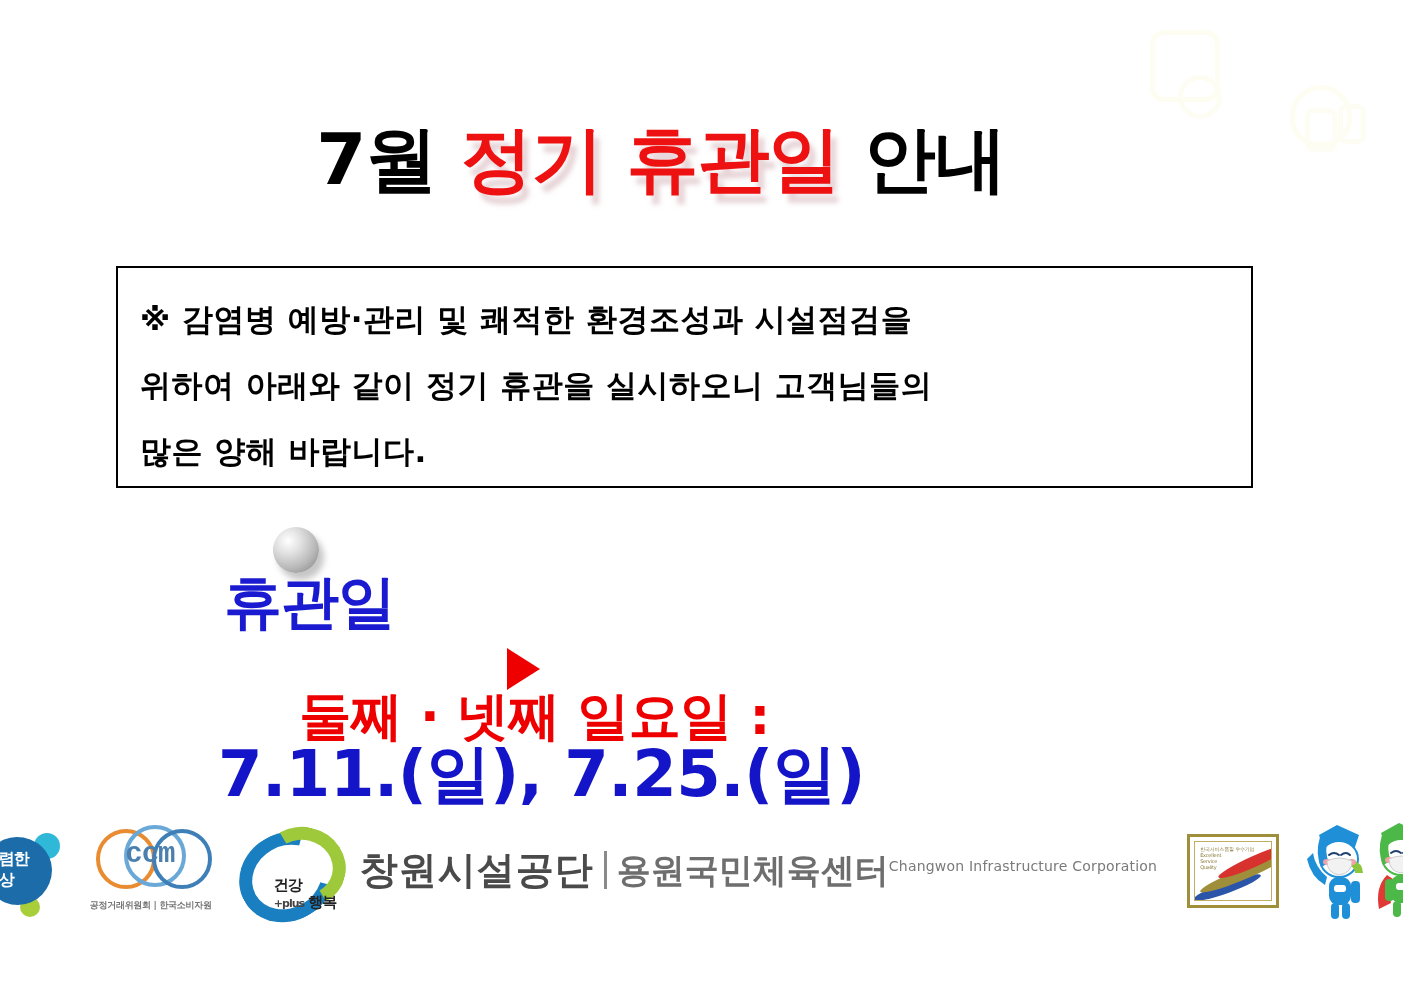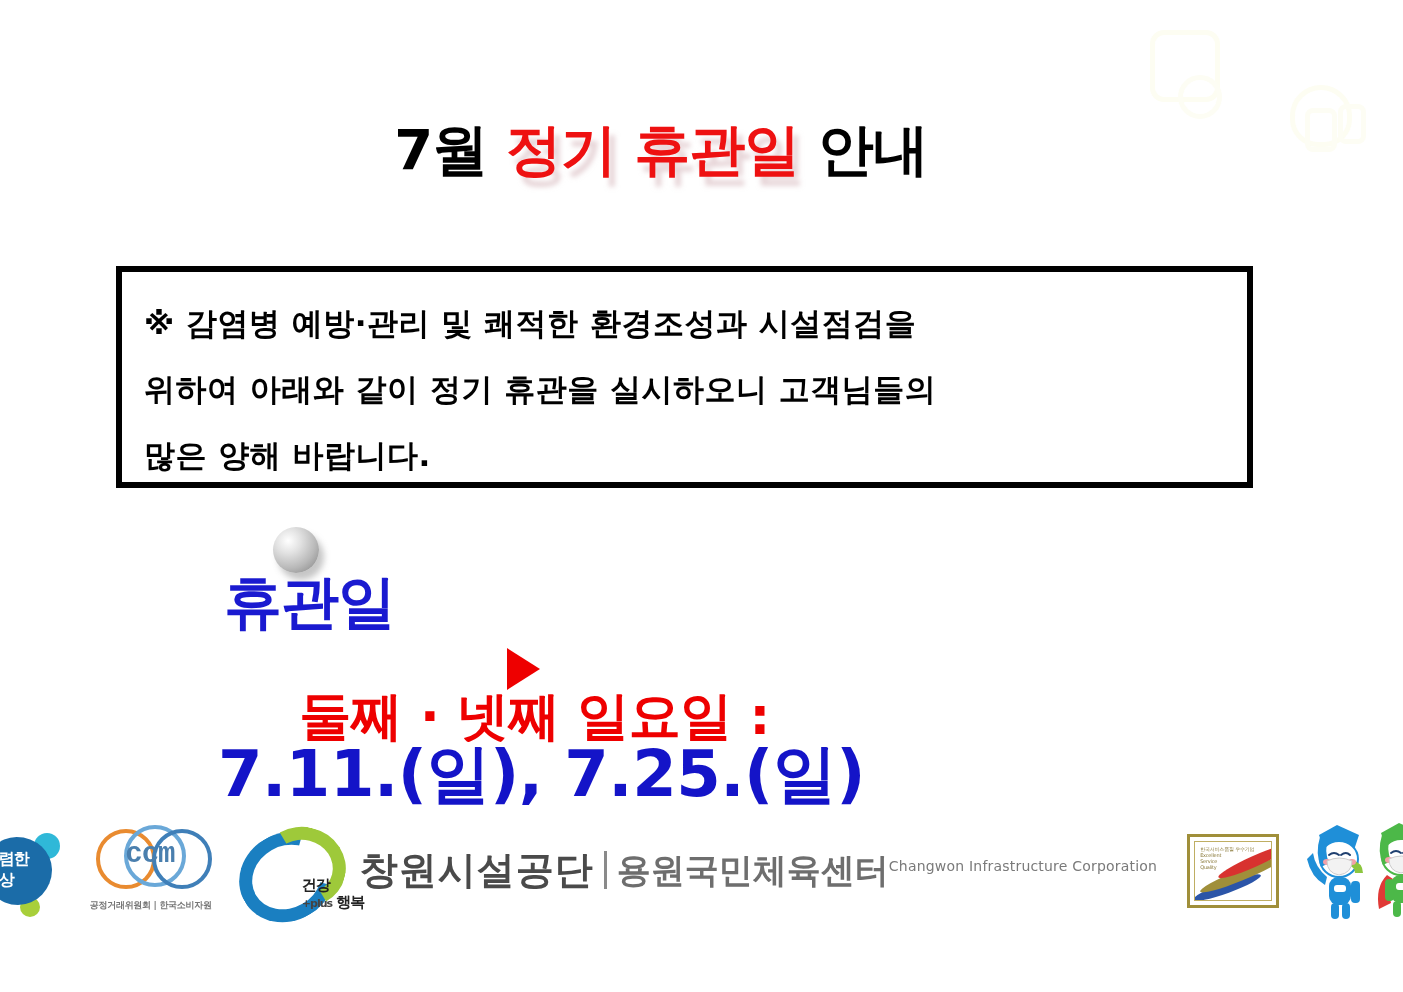--- a/index.html
+++ b/index.html
@@ -65,21 +65,21 @@
     border-radius: 8px;
   }
 
   
   .title {
     position: absolute;
     left: 0;
     top: 118px;
     width: 1322px;
     text-align: center;
-    font-size: 56px;
+    font-size: 72px;
     font-weight: bold;
     letter-spacing: -1px;
     white-space: nowrap;
     line-height: 1.15;
   }
   .title .seg-black {
     color: #000000;
   }
   .title .seg-red {
     color: #ee1111;
@@ -87,21 +87,21 @@
   }
 
   
   .notice-box {
     position: absolute;
     left: 116px;
     top: 266px;
     width: 1137px;
     height: 222px;
     box-sizing: border-box;
-    border: 6px solid #000000;
+    border: 2px solid #000000;
     background: #ffffff;
   }
   .notice-text {
     position: absolute;
     left: 22px;
     top: 18px;
     width: 1092px;
     font-size: 31px;
     font-weight: bold;
     color: #000000;
@@ -295,21 +295,21 @@
     width: 60px;
     height: 54px;
     border: 13px solid #9ec93a;
     border-radius: 50%;
     border-left-color: transparent;
     border-bottom-color: transparent;
     transform: rotate(14deg);
   }
   .sw-text {
     position: absolute;
-    left: 68px;
+    left: 40px;
     top: 56px;
     font-size: 15px;
     font-weight: bold;
     color: #222222;
     line-height: 17px;
     letter-spacing: -1px;
     white-space: nowrap;
   }
   .sw-plus {
     font-size: 11px;

